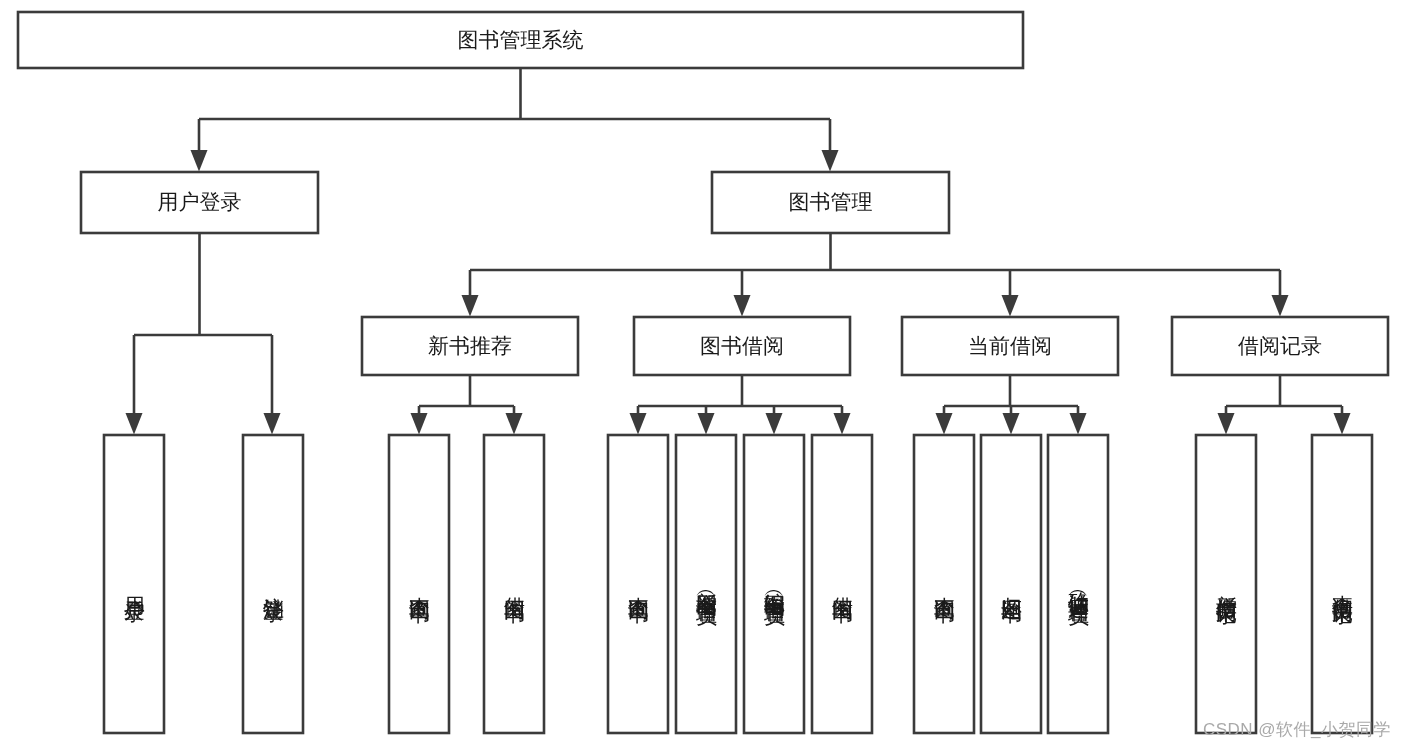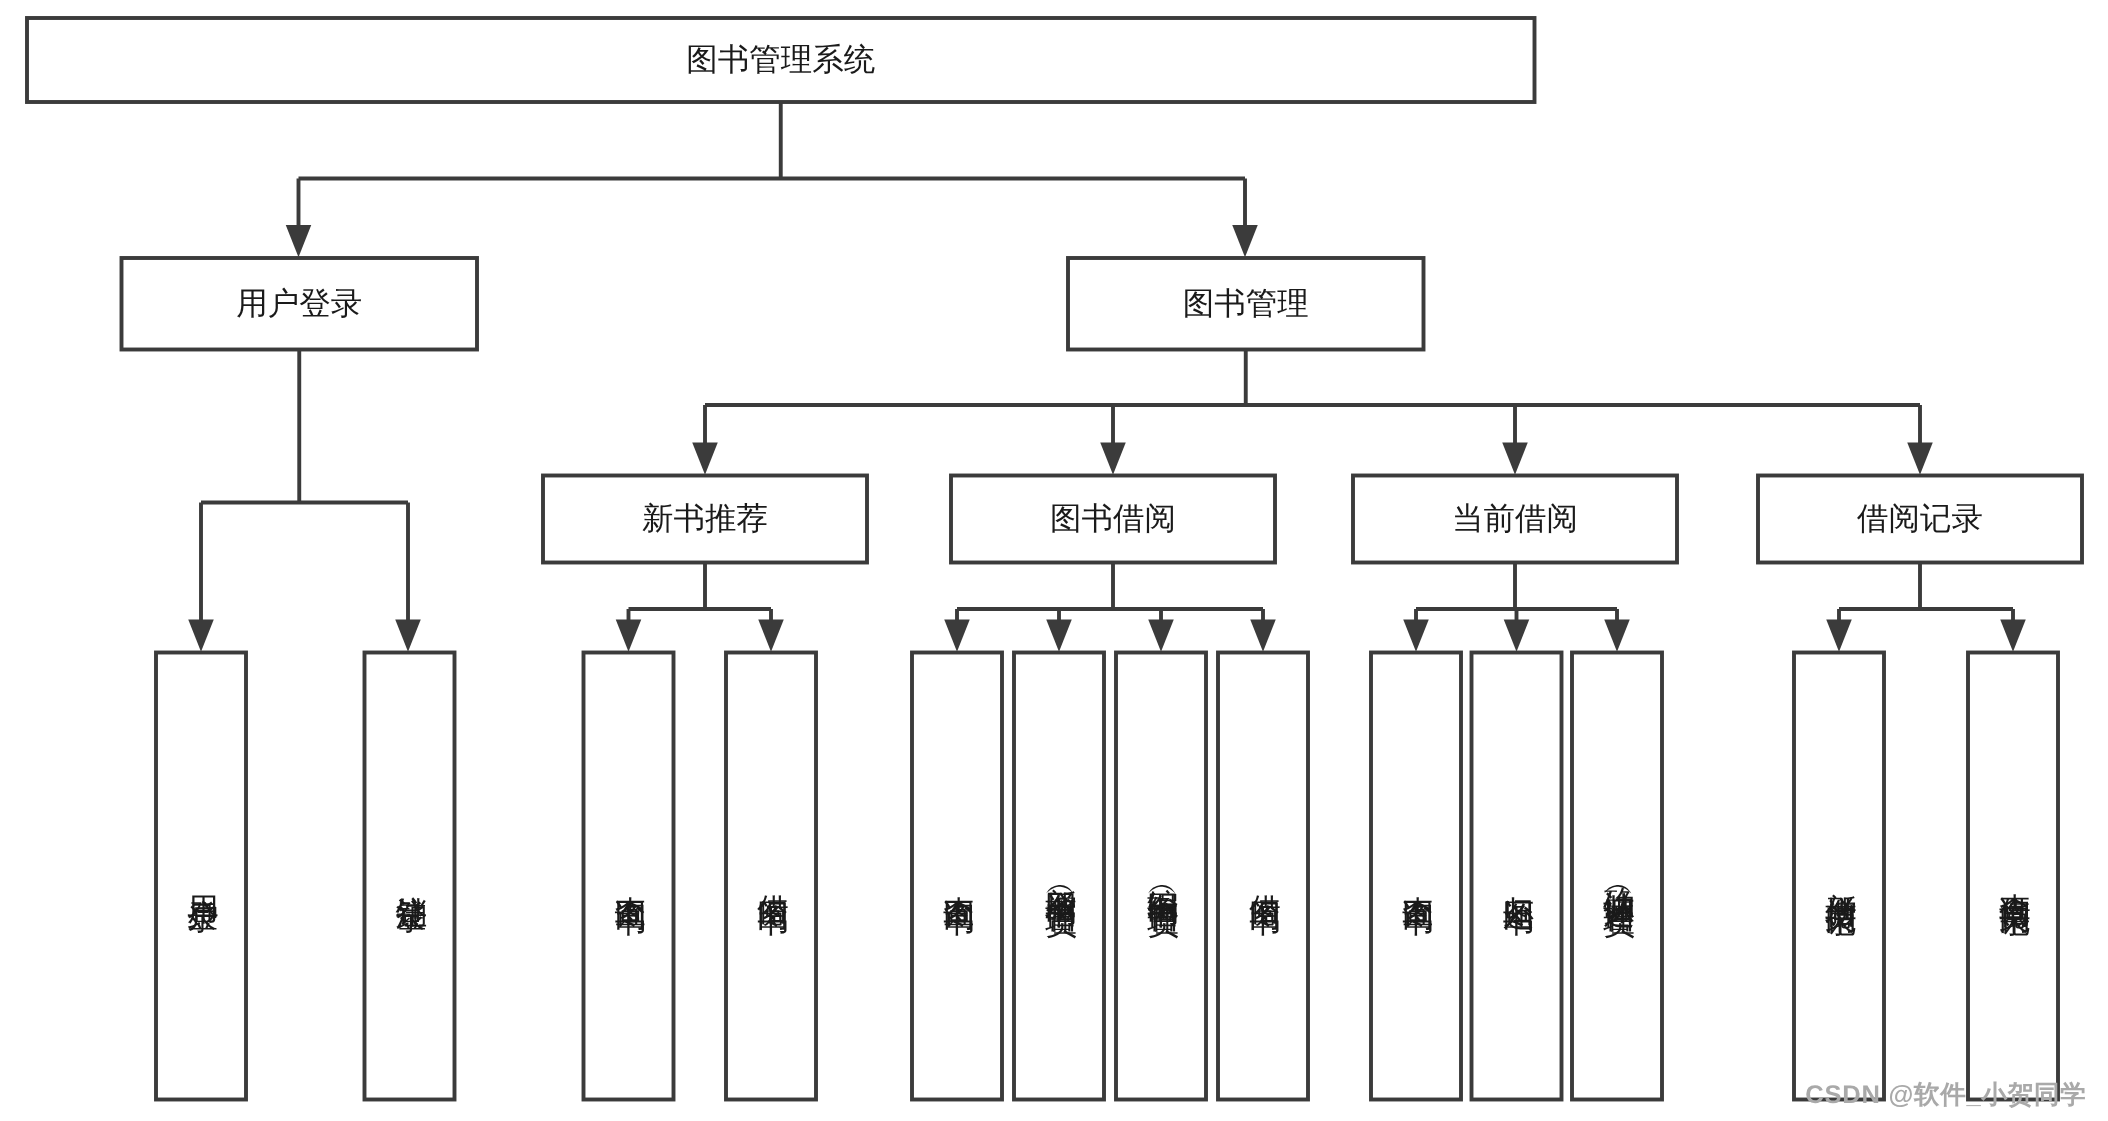--- a/index.html
+++ b/index.html
@@ -67,21 +67,20 @@
   }
   .watermark {
     position: absolute;
     right: 14px;
     bottom: 6px;
     font-family: "Liberation Sans", "DejaVu Sans", sans-serif;
     font-size: 17px;
     color: #a9a9a9;
     letter-spacing: 0.5px;
     white-space: nowrap;
-    font-weight: bold;
   }
 </style>
 </head>
 <body>
 
 <div id="diagram-root">
 
   <svg class="diagram-canvas" viewBox="0 0 1405 747">
     <g id="connectors-layer">
         <g>

